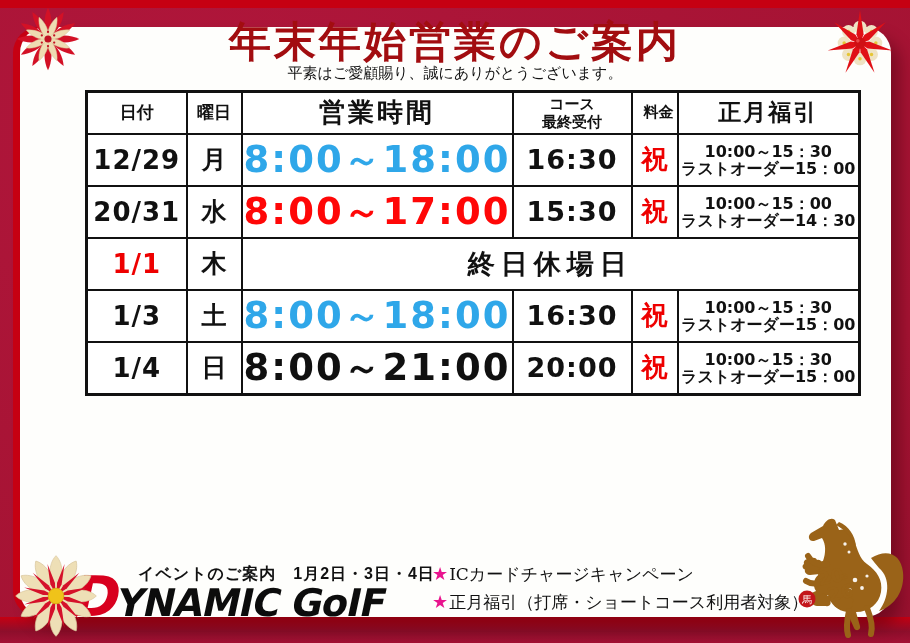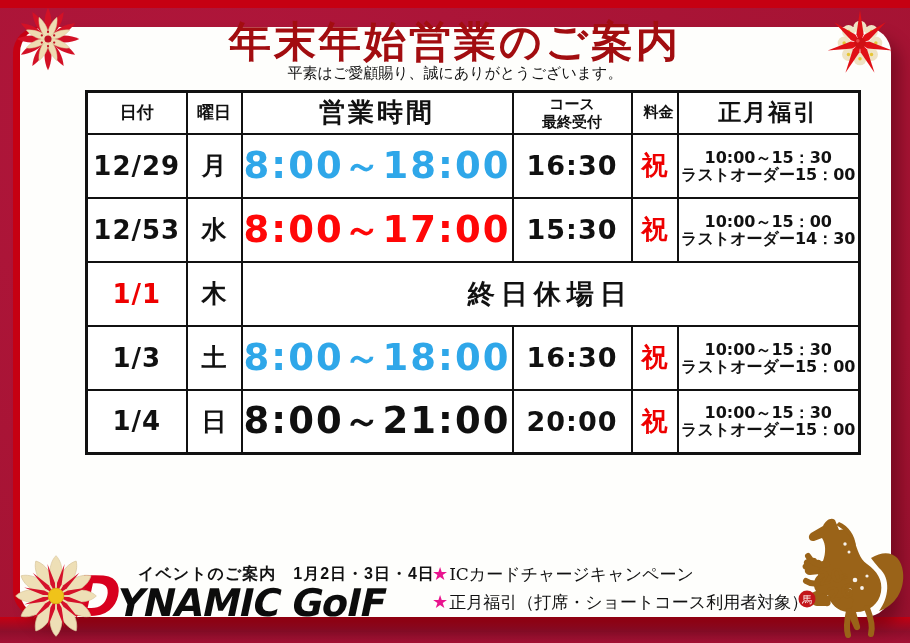--- a/index.html
+++ b/index.html
@@ -13,21 +13,21 @@
     box-shadow:-7px 0 0 var(--frame-light,#C60012), 9px 11px 16px rgba(70,0,14,.45);z-index:1;}
   .title{position:absolute;left:0;right:0;top:14px;text-align:center;z-index:2;
     font-family:"DejaVu Serif","Liberation Serif",serif;font-weight:bold;font-size:42px;letter-spacing:3px;
     color:var(--title-red,#A20D10);}
   .subtitle{position:absolute;left:0;right:0;top:64px;text-align:center;z-index:2;
     font-family:"DejaVu Serif","Liberation Serif",serif;font-size:15px;color:#111;}
   .tblwrap{position:absolute;left:85px;top:90px;z-index:2;}
   table{border-collapse:collapse;table-layout:fixed;background:#fff;border:3px solid #111;}
   th,td{border:2px solid #111;text-align:center;vertical-align:middle;padding:0;color:#111;}
   tr.hdr{height:42px;}
-  tr.row{height:64px;}
+  tr.row{height:52px;}
   .hdr th{font-weight:bold;}
   .h-date,.h-day{font-size:17px;}
   .h-hours{font-size:26px;letter-spacing:3px;}
   .h-course div{font-size:15px;line-height:18px;font-weight:bold;}
   .h-fee{font-size:15px;padding-left:8px;}
   .h-rest{font-size:23px;letter-spacing:2px;}
   .cell-date{font-size:26px;font-weight:bold;letter-spacing:1px;}
   .cell-day{font-size:25px;font-weight:bold;}
   .cell-hours{font-size:37px;font-weight:bold;letter-spacing:2px;}
   .cell-last{font-size:27px;font-weight:bold;letter-spacing:1px;}
@@ -92,21 +92,21 @@
         <td class="cell-day">月</td>
         <td class="cell-hours c-blue">8:00～18:00</td>
         <td class="cell-last">16:30</td>
         <td class="cell-fee">祝</td>
         <td class="cell-rest">
           <div>10:00～15：30</div>
           <div>ラストオーダー15：00</div>
         </td>
       </tr>
       <tr class="row">
-        <td class="cell-date">12/53</td>
+        <td class="cell-date">20/31</td>
         <td class="cell-day">水</td>
         <td class="cell-hours c-red">8:00～17:00</td>
         <td class="cell-last">15:30</td>
         <td class="cell-fee">祝</td>
         <td class="cell-rest">
           <div>10:00～15：00</div>
           <div>ラストオーダー14：30</div>
         </td>
       </tr>
       <tr class="row">

